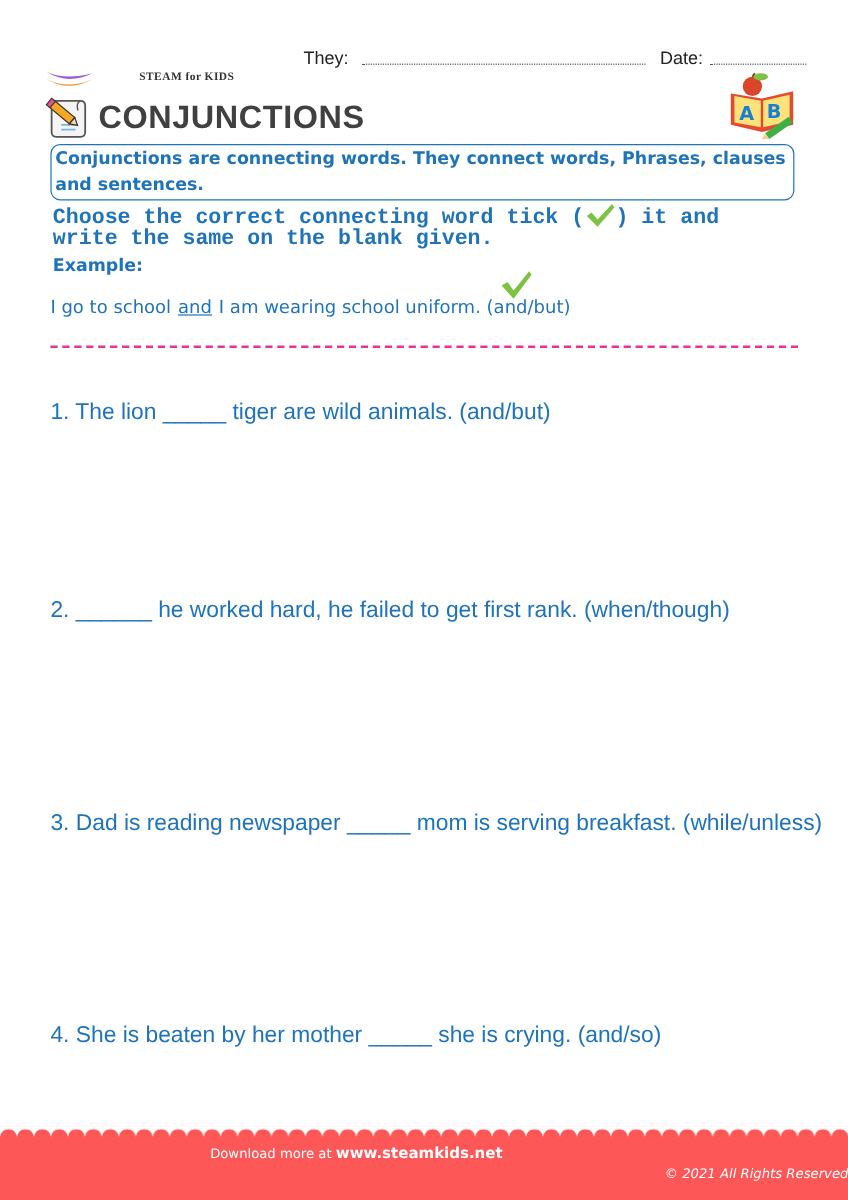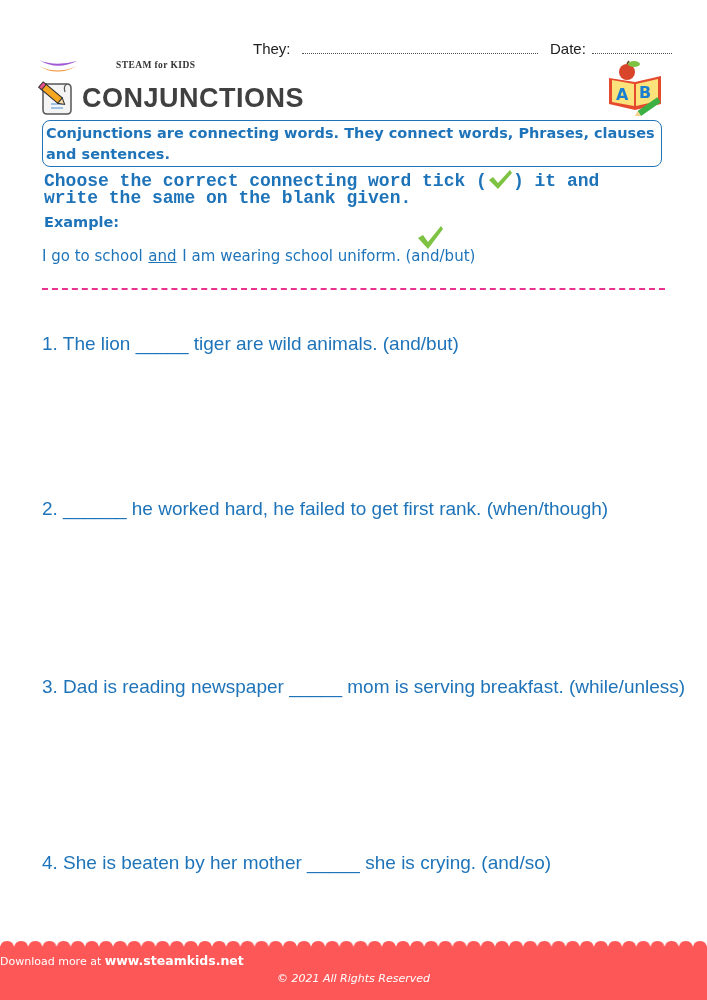--- a/index.html
+++ b/index.html
@@ -28,23 +28,23 @@
     .example-sentence { position: absolute; left: 42px; top: 247px; font-family: "DejaVu Sans", sans-serif; font-size: 15px; color: #1f74b9; white-space: nowrap; }
     .answer { font-weight: normal; text-decoration: underline; color: #1f74b9; padding: 0 1px; }
     .example-tick { position: absolute; left: 416px; top: 224px; width: 28px; height: 26px; }
 
     .divider { position: absolute; left: 42px; top: 288px; width: 623px; height: 0; border-top: 2px dashed #e8348f; }
 
     .question { position: absolute; left: 42px; font-family: Liberation Sans, sans-serif; font-size: 19px; color: #1f74b9; white-space: nowrap; }
 
     .footer { position: absolute; left: 0; top: 947px; width: 707px; height: 53px; background: #fe5757; }
     .scallops { position: absolute; left: 0; top: 939px; width: 707px; height: 10px; }
-    .footer-line1 { position: absolute; left: 0; width: 594px; top: 953px; font-family: "DejaVu Sans", sans-serif; font-size: 11px; color: #fff; }
+    .footer-line1 { position: absolute; left: 0; width: 594px; top: 953px; text-align: center; font-family: "DejaVu Sans", sans-serif; font-size: 11px; color: #fff; }
     .footer-line1 .url { font-weight: bold; font-size: 12.5px; }
-    .footer-line2 { position: absolute; left: 0; width: 707px; top: 972px; text-align: center; font-family: "DejaVu Sans", sans-serif; font-style: italic; font-size: 11px; color: #fff; }
+    .footer-line2 { position: absolute; left: 0; width: 707px; top: 972px; text-align: right; font-family: "DejaVu Sans", sans-serif; font-style: italic; font-size: 11px; color: #fff; }
   </style>
 </head>
 <body>
 
 <div class="logo">
   <svg class="logo-swoosh" viewBox="0 0 42 18">
     <path d="M2 3 Q18 10 40 4 Q20 14 2 3 Z" fill="#a05ad6"></path>
     <path d="M2 9 Q20 18 40 9 Q20 20 2 9 Z" fill="#f28c28"></path>
   </svg>
   <div class="logo-sub">STEAM for KIDS</div>

